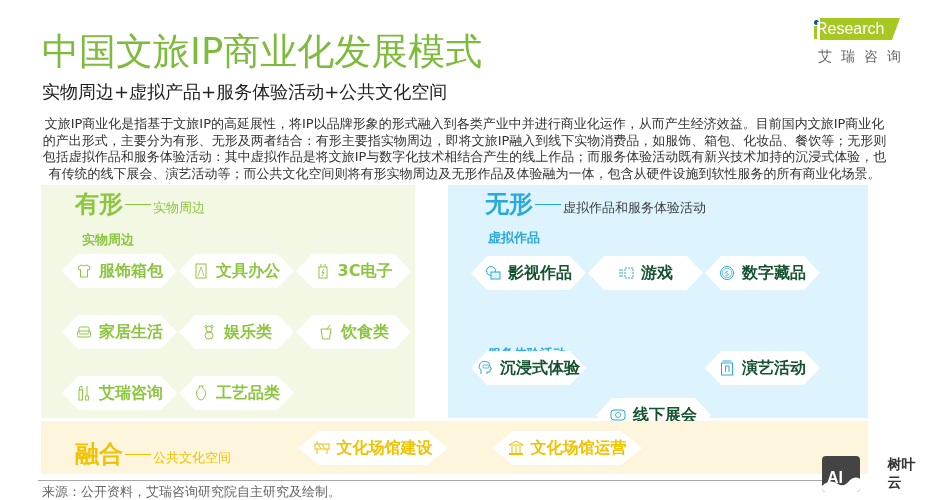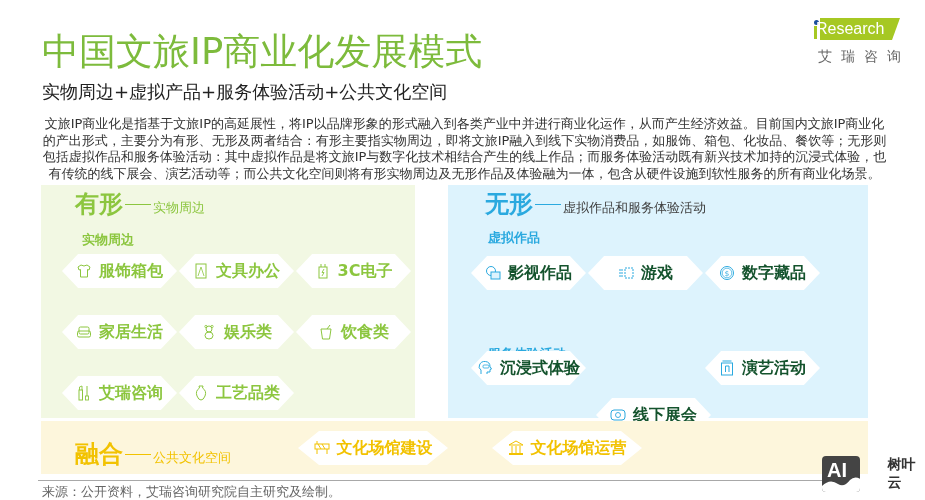--- a/index.html
+++ b/index.html
@@ -47,21 +47,21 @@
   .hex .lbl { font-size:16px; font-weight:bold; white-space:nowrap; }
   .hex.g .lbl { color:#8cc63f; }
   .hex.b .lbl { color:#14532d;font-family:Liberation Serif, serif; }
   .hex.y .lbl { color:#f2c200; }
 
   .footer-line { position:absolute; left:38px; top:480px; width:820px; height:1px; background:#a8a8a8; }
   .source { position:absolute; left:42px; top:483px; font-size:13px; color:#666; white-space:nowrap; }
 
   .wm { position:absolute; left:822px; top:456px; display:flex; align-items:center; gap:4px; }
   .wm-box { width:42px; height:36px; background:#444; border-radius:4px; position:relative; overflow:hidden; }
-  .wm-ai { position:absolute; left:5px; top:5px; font-family:"Liberation Sans",sans-serif; font-weight:bold; font-size:20px; color:#fff; line-height:18px; }
+  .wm-ai { position:absolute; left:5px; top:13px; font-family:"Liberation Sans",sans-serif; font-weight:bold; font-size:16px; color:#fff; line-height:18px; }
   .wm-wave { position:absolute; left:0; bottom:0; width:42px; height:18px; }
   .wm-text { font-size:14px; color:#333; font-weight:bold;padding-left:24px; }
 </style>
 </head>
 <body>
 
 <div class="title">中国文旅IP商业化发展模式</div>
 <div class="subtitle">实物周边+虚拟产品+服务体验活动+公共文化空间</div>
 
 <div class="logo">

